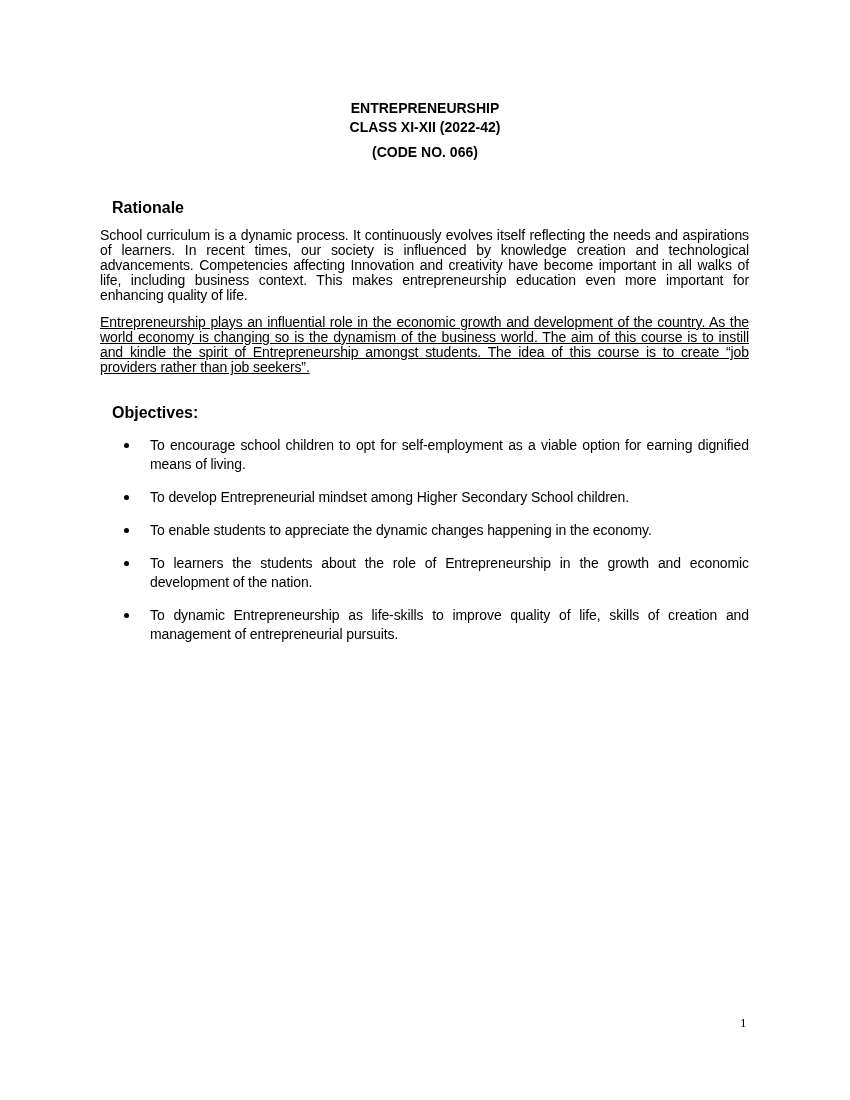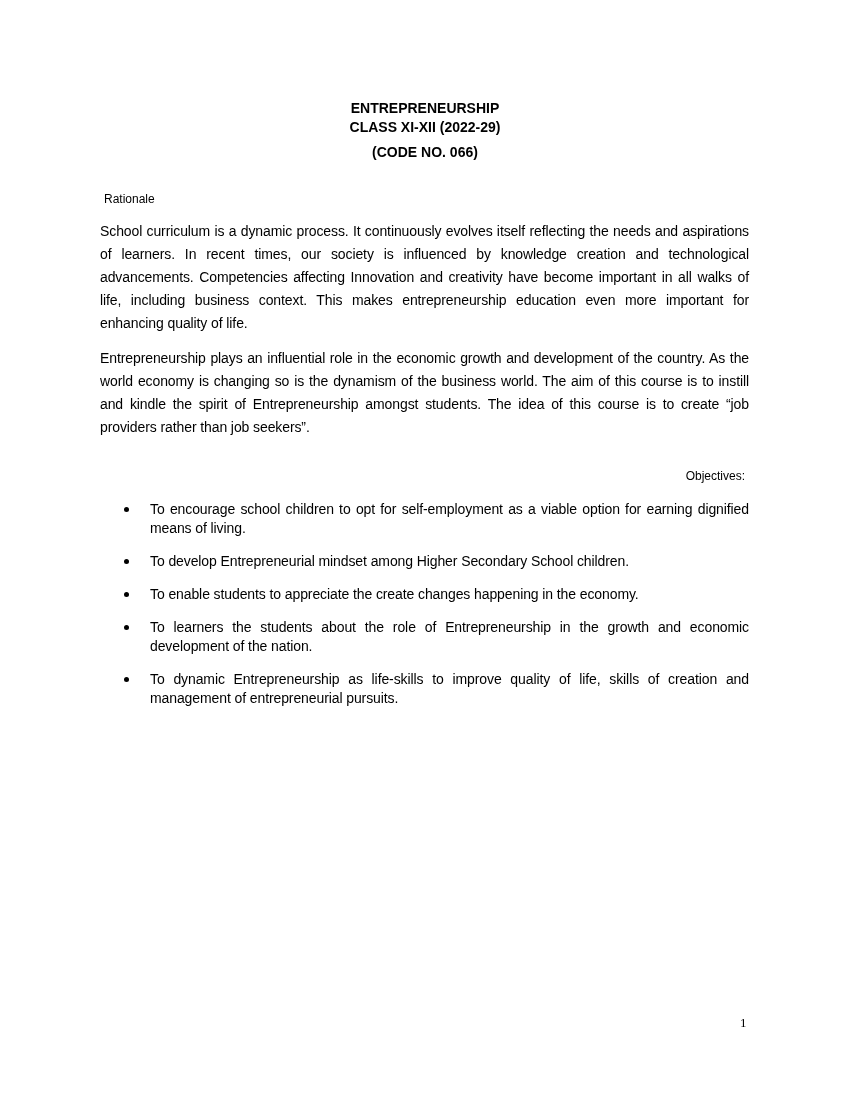--- a/index.html
+++ b/index.html
@@ -35,35 +35,35 @@
     .title-block .line.code { margin-top: 6px; }
 
     .content {
       position: absolute;
       left: 100px;
       top: 186px;
       width: 649px;
       font-size: 14px;
     }
     .heading {
-      font-weight: normal;
-      font-size: 12px;
+      font-weight: bold;
+      font-size: 16px;
       line-height: 19px;
-      margin: 4px;
+      margin: 12px;
     }
     .para {
       margin: 0;
-      line-height: 23px;
+      line-height: 15px;
       text-align: justify;
       letter-spacing: -0.1px;
     }
     .heading.rationale { margin-bottom: 11px; }
     .para.p1 { margin-bottom: 12px; }
-    .para.p2 { margin-bottom: 28px; }
-    .heading.objectives { margin-bottom: 14px; text-align: right; }
+    .para.p2 { margin-bottom: 28px; text-decoration: underline; }
+    .heading.objectives { margin-bottom: 14px; }
 
     .obj-list {
       list-style: none;
       margin: 0;
       padding: 0;
     }
     .obj-item {
       position: relative;
       padding-left: 50px;
       line-height: 19px;
@@ -89,42 +89,42 @@
       line-height: 16px;
     }
   </style>
 </head>
 <body>
 
 <div class="page">
 
   <div class="title-block">
     <span class="line">ENTREPRENEURSHIP</span>
-    <span class="line">CLASS XI-XII (2022-29)</span>
+    <span class="line">CLASS XI-XII (2022-42)</span>
     <span class="line code">(CODE NO. 066)</span>
   </div>
 
   <div class="content">
     <h2 class="heading rationale">Rationale</h2>
     <p class="para p1">School curriculum is a dynamic process. It continuously evolves itself reflecting the needs and aspirations of learners. In recent times, our society is influenced by knowledge creation and technological advancements. Competencies affecting Innovation and creativity have become important in all walks of life, including business context. This makes entrepreneurship education even more important for enhancing quality of life.</p>
     <p class="para p2">Entrepreneurship plays an influential role in the economic growth and development of the country. As the world economy is changing so is the dynamism of the business world. The aim of this course is to instill and kindle the spirit of Entrepreneurship amongst students. The idea of this course is to create “job providers rather than job seekers”.</p>
 
     <h2 class="heading objectives">Objectives:</h2>
     <ul class="obj-list">
       <li class="obj-item">
         <span class="bullet"></span>
         <span>To encourage school children to opt for self-employment as a viable option for earning dignified means of living.</span>
       </li>
       <li class="obj-item">
         <span class="bullet"></span>
         <span>To develop Entrepreneurial mindset among Higher Secondary School children.</span>
       </li>
       <li class="obj-item">
         <span class="bullet"></span>
-        <span>To enable students to appreciate the create changes happening in the economy.</span>
+        <span>To enable students to appreciate the dynamic changes happening in the economy.</span>
       </li>
       <li class="obj-item">
         <span class="bullet"></span>
         <span>To learners the students about the role of Entrepreneurship in the growth and economic development of the nation.</span>
       </li>
       <li class="obj-item">
         <span class="bullet"></span>
         <span>To dynamic Entrepreneurship as life-skills to improve quality of life, skills of creation and management of entrepreneurial pursuits.</span>
       </li>
     </ul>

